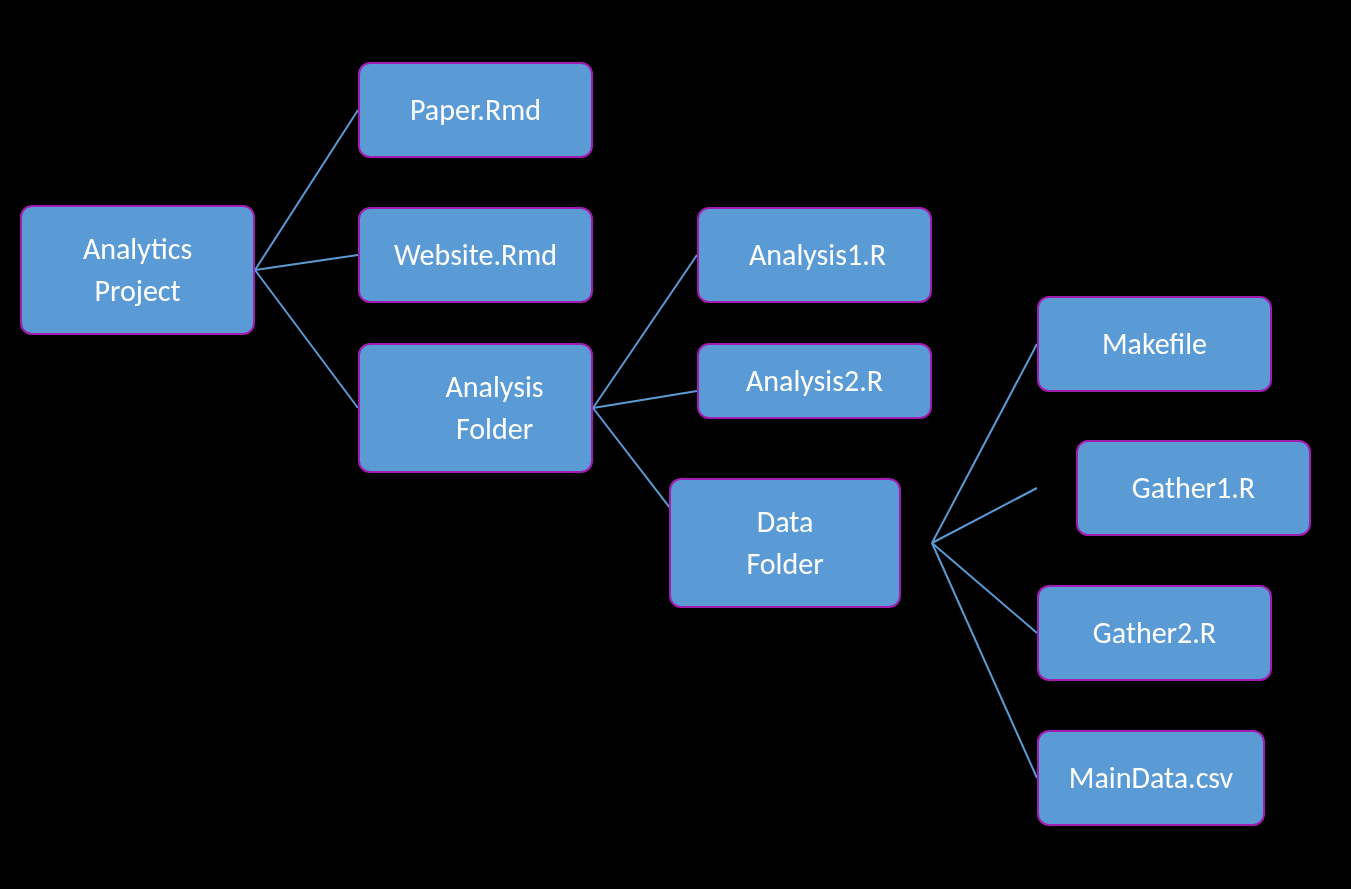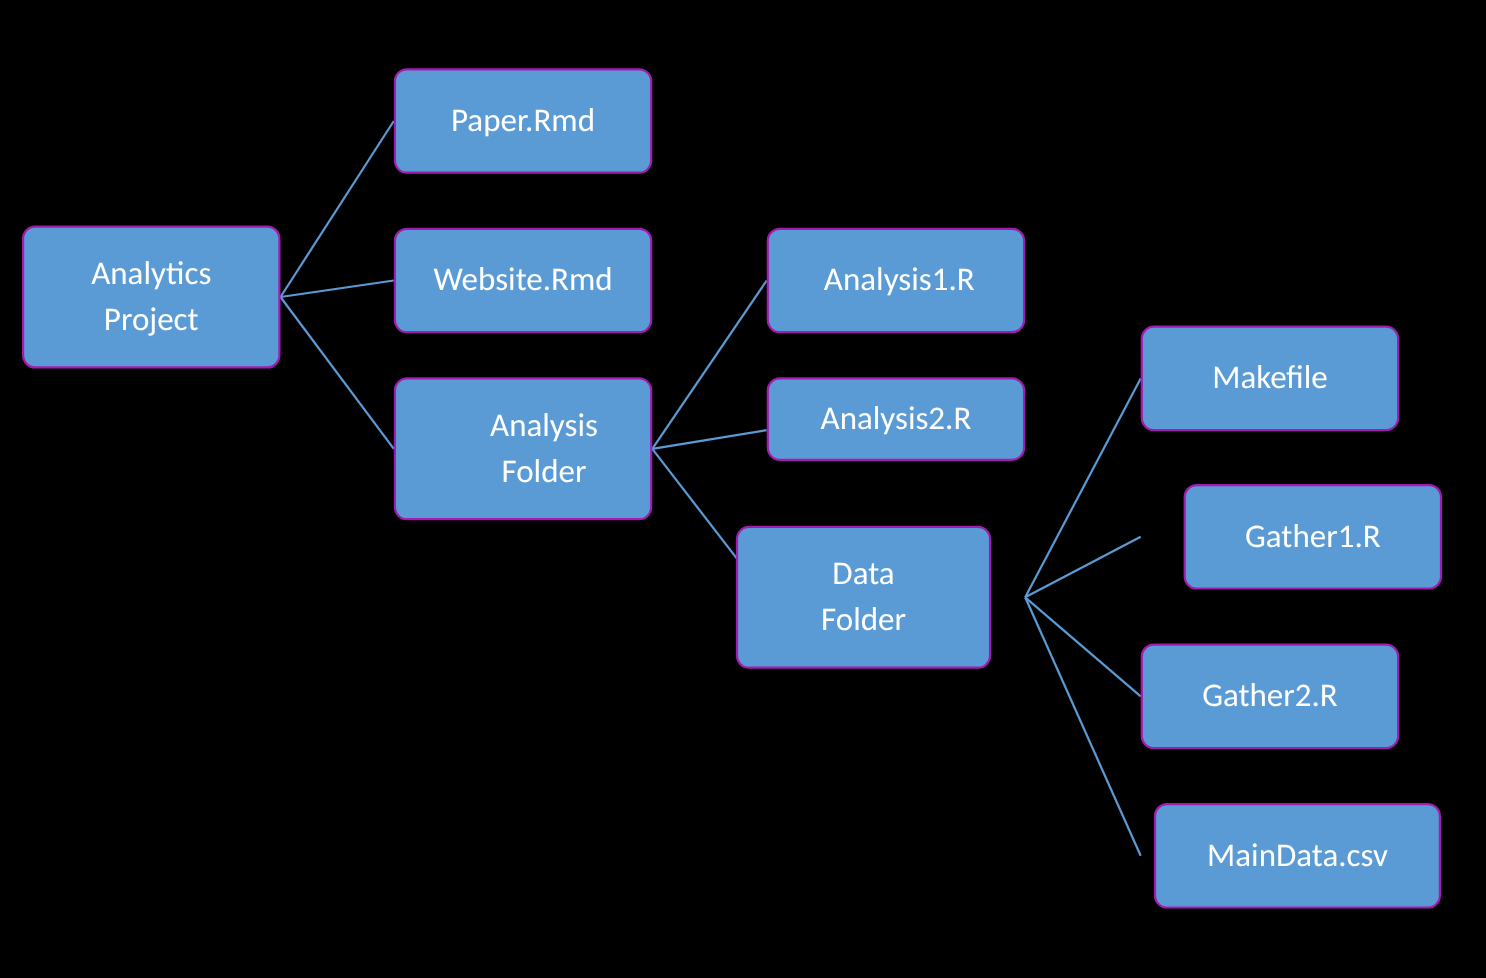--- a/index.html
+++ b/index.html
@@ -88,17 +88,17 @@
   </div>
   <div class="node" id="node-makefile" style="left: 1037px; top: 296px; width: 235px; height: 96px;">
     <span>Makefile</span>
   </div>
   <div class="node" id="node-gather1" style="left: 1037px; top: 440px; width: 235px; height: 96px; margin-left: 39px;">
     <span>Gather1.R</span>
   </div>
   <div class="node" id="node-gather2" style="left: 1037px; top: 585px; width: 235px; height: 96px;">
     <span>Gather2.R</span>
   </div>
-  <div class="node" id="node-maindata" style="left: 1037px; top: 730px; width: 261px; height: 96px; margin-left: 12px;">
+  <div class="node" id="node-maindata" style="left: 1037px; top: 730px; width: 228px; height: 96px;">
     <span>MainData.csv</span>
   </div>
 
 </div>
 
 </body></html>

